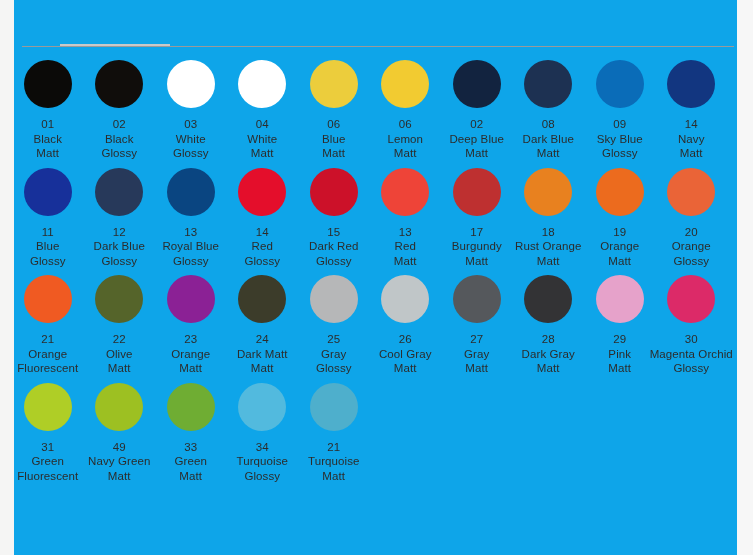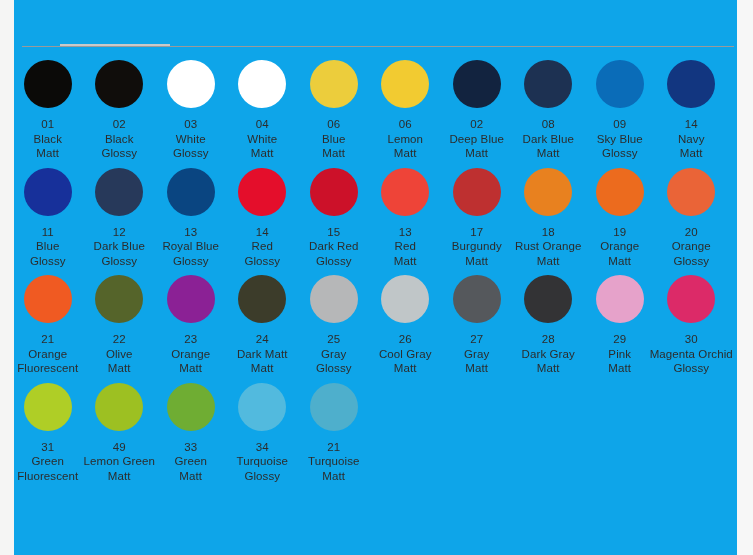--- a/index.html
+++ b/index.html
@@ -365,21 +365,21 @@
           <div class="swatch-caption">
             <span class="swatch-code">31</span>
             <span class="swatch-name">Green</span>
             <span class="swatch-finish">Fluorescent</span>
           </div>
         </div>
         <div class="swatch-cell">
           <div class="swatch-dot" style="background: rgb(157, 192, 34);"></div>
           <div class="swatch-caption">
             <span class="swatch-code">49</span>
-            <span class="swatch-name">Lemon Green</span>
+            <span class="swatch-name">Navy Green</span>
             <span class="swatch-finish">Matt</span>
           </div>
         </div>
         <div class="swatch-cell">
           <div class="swatch-dot" style="background: rgb(111, 173, 51);"></div>
           <div class="swatch-caption">
             <span class="swatch-code">33</span>
             <span class="swatch-name">Green</span>
             <span class="swatch-finish">Matt</span>
           </div>

